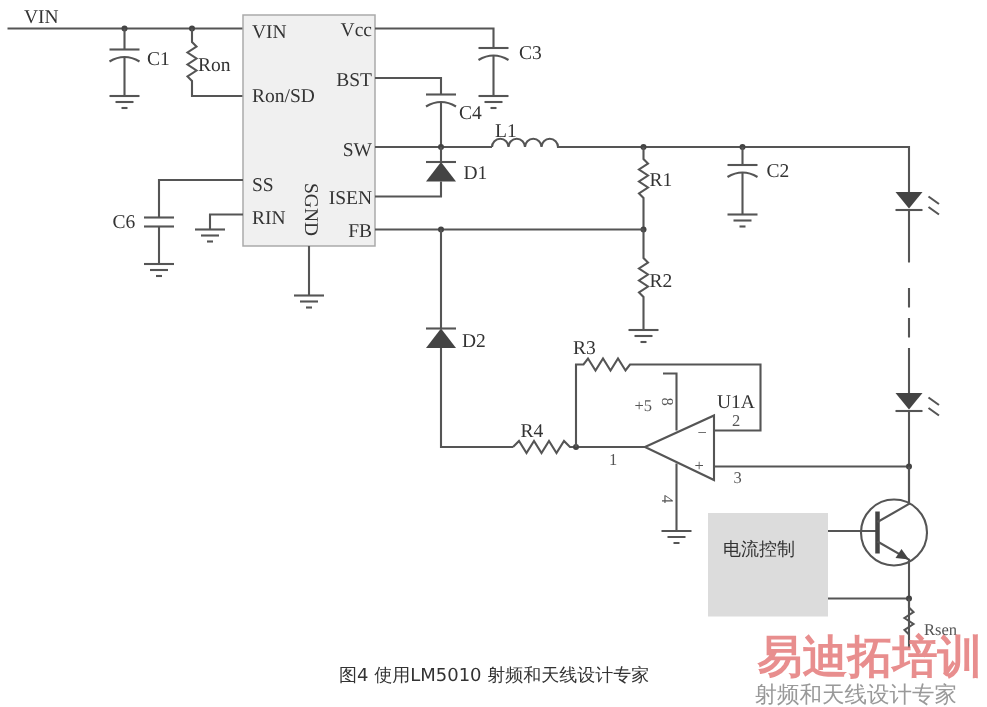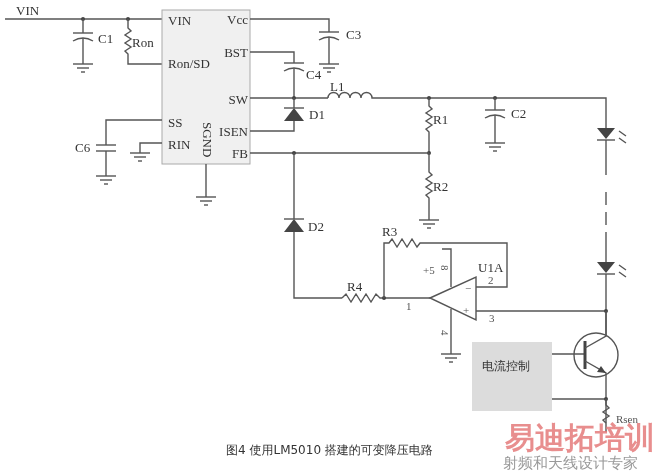--- a/index.html
+++ b/index.html
@@ -213,13 +213,13 @@
 
   <g>
     <path class="w" d="M606 399 L606 405 L609 408 L603 412 L609 416 L603 420 L606 423"></path>
   </g>
   <text class="small" x="616" y="423">Rsen</text>
 
   <text class="wm1" x="505" y="448">易迪拓培训</text>
   <text class="wm2" x="503" y="468">射频和天线设计专家</text>
 </svg>
 
-<div class="caption">图4 使用LM5010 搭建的可变降压电路</div>
+<div class="caption">图4 使用LM5010 射频和天线设计专家</div>
 
 </body></html>

